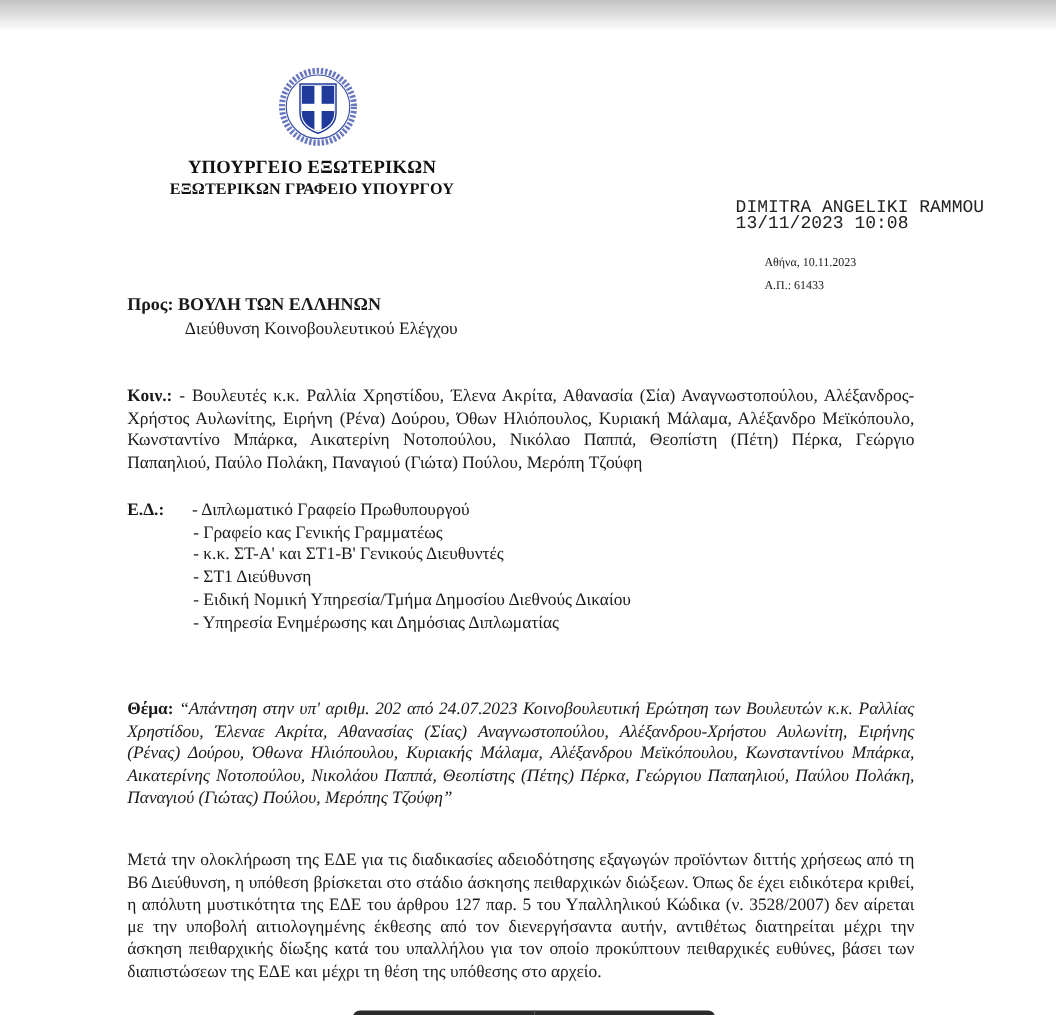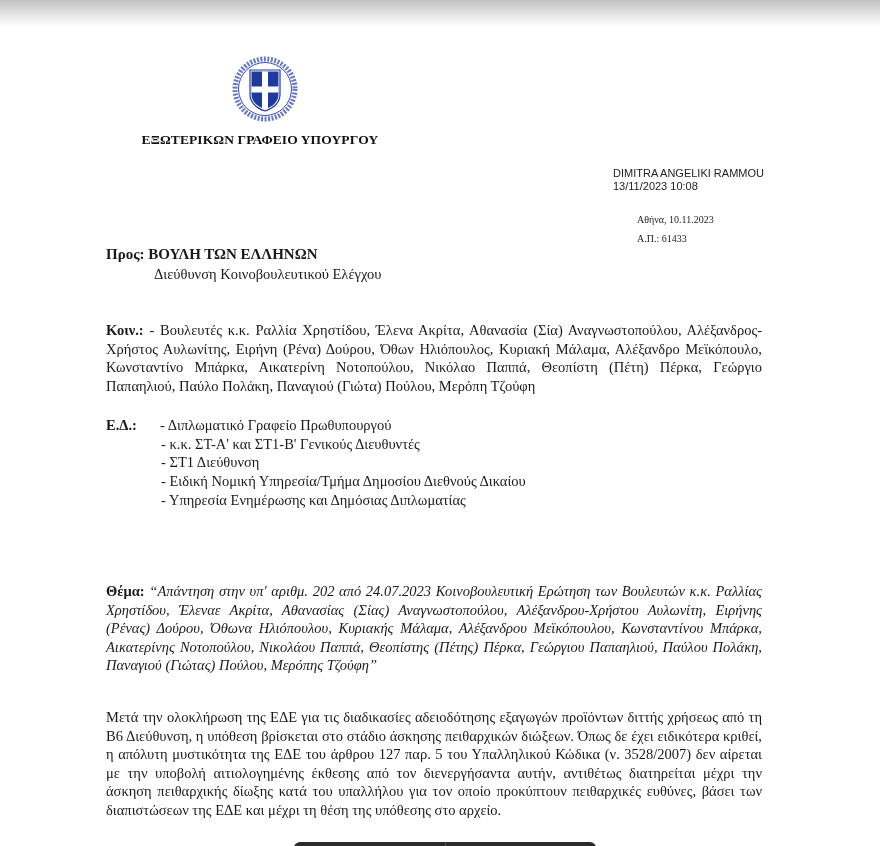--- a/index.html
+++ b/index.html
@@ -20,22 +20,22 @@
 
     .ministry {
       position: absolute; left: 110px; top: 131px; width: 300px;
       text-align: center; font-weight: bold; color: #111;
     }
     .ministry .l1 { font-size: 15.5px; line-height: 18px; letter-spacing: 0.2px; }
     .ministry .l2 { font-size: 13.5px; line-height: 17px; letter-spacing: 0.1px; }
 
     .stamp {
       position: absolute; left: 613px; top: 167px;
-      font-family: Liberation Sans, sans-serif;
-      font-size: 11px; line-height: 13px; color: #222;
+      font-family: Liberation Mono, monospace;
+      font-size: 15px; line-height: 13px; color: #222;
     }
     .date-block {
       position: absolute; left: 637px; top: 210px;
       font-size: 10px; line-height: 19px; color: #1a1a1a;
     }
 
     .txt { position: absolute; font-size: 14.5px; line-height: 18.6px; }
     .b { font-weight: bold; }
     .just { text-align: justify; text-align-last: left; }
 
@@ -72,20 +72,21 @@
       <circle cx="33" cy="33" r="30" fill="none" stroke="#6a78c0" stroke-width="5" stroke-dasharray="2 1.5"></circle>
       <circle cx="33" cy="33" r="26.5" fill="none" stroke="#3a4fa8" stroke-width="1"></circle>
       <path d="M18 14 H48 V38 Q48 50 33 55 Q18 50 18 38 Z" fill="#ffffff" stroke="#1f3a9a" stroke-width="1.2"></path>
       <path d="M19.5 15.5 H46.5 V38 Q46.5 48.5 33 53.3 Q19.5 48.5 19.5 38 Z" fill="#1f3a9a"></path>
       <rect x="30" y="15.5" width="6" height="37.5" fill="#ffffff"></rect>
       <rect x="19.5" y="30.5" width="27" height="6" fill="#ffffff"></rect>
     </svg>
   </div>
 
   <div class="ministry">
+    <div class="l1">ΥΠΟΥΡΓΕΙΟ ΕΞΩΤΕΡΙΚΩΝ</div>
     <div class="l2">ΕΞΩΤΕΡΙΚΩΝ ΓΡΑΦΕΙΟ ΥΠΟΥΡΓΟΥ</div>
   </div>
 
   <div class="stamp">
     <div>DIMITRA ANGELIKI RAMMOU</div>
     <div>13/11/2023 10:08</div>
   </div>
 
   <div class="date-block">
     <div>Αθήνα, 10.11.2023</div>
@@ -99,20 +100,21 @@
   <div class="txt to-l1">Διεύθυνση Κοινοβουλευτικού Ελέγχου</div>
 
   <div class="txt koin just">
     <span class="b">Κοιν.:</span>
     <span>- Βουλευτές κ.κ. Ραλλία Χρηστίδου, Έλενα Ακρίτα, Αθανασία (Σία) Αναγνωστοπούλου, Αλέξανδρος-Χρήστος Αυλωνίτης, Ειρήνη (Ρένα) Δούρου, Όθων Ηλιόπουλος, Κυριακή Μάλαμα, Αλέξανδρο Μεϊκόπουλο, Κωνσταντίνο Μπάρκα, Αικατερίνη Νοτοπούλου, Νικόλαο Παππά, Θεοπίστη (Πέτη) Πέρκα, Γεώργιο Παπαηλιού, Παύλο Πολάκη, Παναγιού (Γιώτα) Πούλου, Μερόπη Τζούφη</span>
   </div>
 
   <div class="txt ed-label b">Ε.Δ.:</div>
   <div class="ed-list">
     <div>-  Διπλωματικό Γραφείο Πρωθυπουργού</div>
+    <div style="padding-left:1px">-  Γραφείο κας Γενικής Γραμματέως</div>
     <div style="padding-left:1px">-  κ.κ. ΣΤ-Α' και ΣΤ1-Β' Γενικούς Διευθυντές</div>
     <div style="padding-left:1px">-  ΣΤ1 Διεύθυνση</div>
     <div style="padding-left:1px">-  Ειδική Νομική Υπηρεσία/Τμήμα Δημοσίου Διεθνούς Δικαίου</div>
     <div style="padding-left:1px">-  Υπηρεσία Ενημέρωσης και Δημόσιας Διπλωματίας</div>
   </div>
 
   <div class="txt subject just">
     <span class="b">Θέμα:</span>
     <span class="it">“Απάντηση στην υπ' αριθμ. 202 από 24.07.2023 Κοινοβουλευτική Ερώτηση των Βουλευτών κ.κ. Ραλλίας Χρηστίδου, Έλεναε Ακρίτα, Αθανασίας (Σίας) Αναγνωστοπούλου, Αλέξανδρου-Χρήστου Αυλωνίτη, Ειρήνης (Ρένας) Δούρου, Όθωνα Ηλιόπουλου, Κυριακής Μάλαμα, Αλέξανδρου Μεϊκόπουλου, Κωνσταντίνου Μπάρκα, Αικατερίνης Νοτοπούλου, Νικολάου Παππά, Θεοπίστης (Πέτης) Πέρκα, Γεώργιου Παπαηλιού, Παύλου Πολάκη, Παναγιού (Γιώτας) Πούλου, Μερόπης Τζούφη”</span>
   </div>

